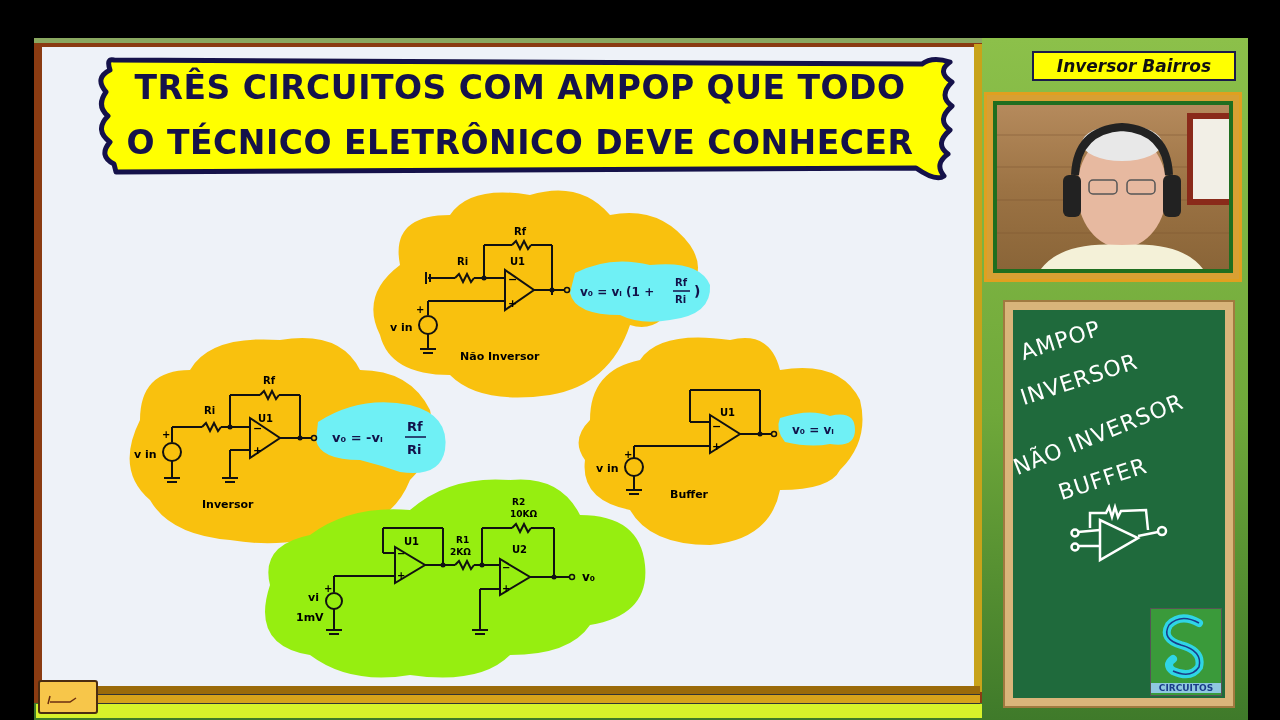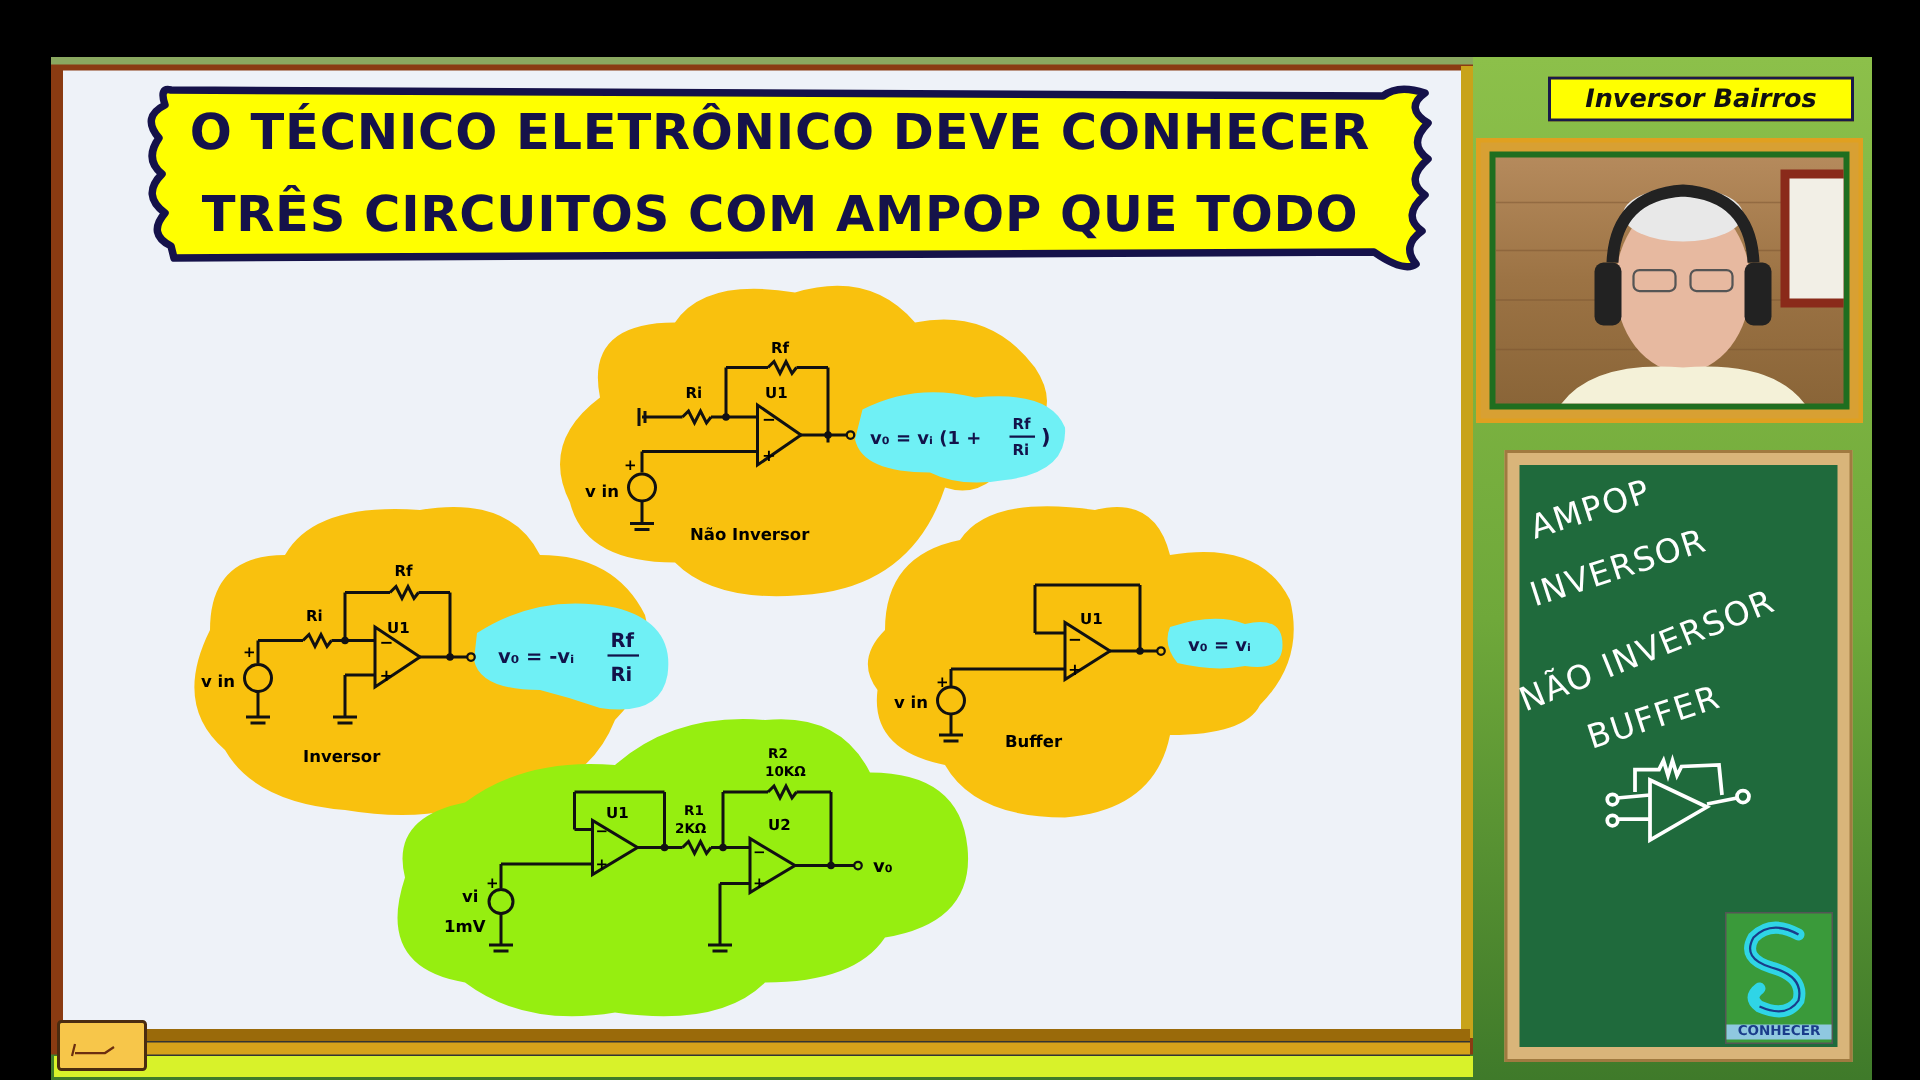--- a/index.html
+++ b/index.html
@@ -40,22 +40,22 @@
 <div class="eraser">
   <svg width="56" height="30">
       <path d="M8 22 L10 14 M10 20 L30 20 L36 16" stroke="#6b2e10" stroke-width="1.5" fill="none"></path>
     </svg>
 </div>
 
 <svg class="title-banner" width="860" height="136" viewBox="0 0 860 136">
   <path d="M18 10 Q10 8 14 20 Q-2 28 10 42 Q0 56 12 66 Q-2 80 14 92 Q2 106 18 114 L20 122 L820 118 Q840 132 848 126 Q838 114 852 104 Q838 94 854 80 Q840 70 856 56 Q842 46 856 32 Q840 22 854 12 Q836 6 826 14 Z" fill="#ffff00" stroke="#15124a" stroke-width="5" stroke-linejoin="round"></path>
 </svg>
 <div class="title-text">
+  <div>TRÊS CIRCUITOS COM AMPOP QUE TODO</div>
   <div>O TÉCNICO ELETRÔNICO DEVE CONHECER</div>
-  <div>TRÊS CIRCUITOS COM AMPOP QUE TODO</div>
 </div>
 
 <svg class="blob" style="left:360px;top:185px" width="360" height="220">
   <path d="M40 80 Q30 30 90 30 Q110 0 170 10 Q220 -5 250 30 Q300 20 330 60 Q350 90 320 110 Q300 150 270 140 Q250 200 190 210 Q120 220 90 190 Q30 190 20 150 Q0 110 40 80 Z" fill="#f9c10e"></path>
   <path d="M215 88 Q250 70 290 80 Q340 75 350 100 Q352 130 310 135 Q280 140 260 130 Q215 130 210 108 Z" fill="#6ff0f5"></path>
   <g stroke="#111" stroke-width="2" fill="none">
     <line x1="68" y1="93" x2="95" y2="93"></line>
     <line x1="66" y1="87" x2="66" y2="99"></line>
     <line x1="70" y1="89" x2="70" y2="97"></line>
     <path d="M95 93 l4 -4 l4 8 l4 -8 l4 8 l3 -4"></path>
@@ -257,14 +257,14 @@
       </g>
     </svg>
   </div>
 </div>
 
 <div class="logo">
   <svg width="70" height="72">
     <path d="M48 14 Q30 4 18 16 Q10 30 30 36 Q52 42 48 58 Q40 70 22 62 Q14 56 22 50" stroke="#2fd5e6" stroke-width="8" fill="none" stroke-linecap="round"></path>
     <path d="M48 14 Q30 4 18 16 Q10 30 30 36 Q52 42 48 58 Q40 70 22 62" stroke="#1a3c8a" stroke-width="1.5" fill="none"></path>
   </svg>
-  <div class="logo-text">CONHECER</div>
+  <div class="logo-text">CIRCUITOS</div>
 </div>
 
 </body></html>

